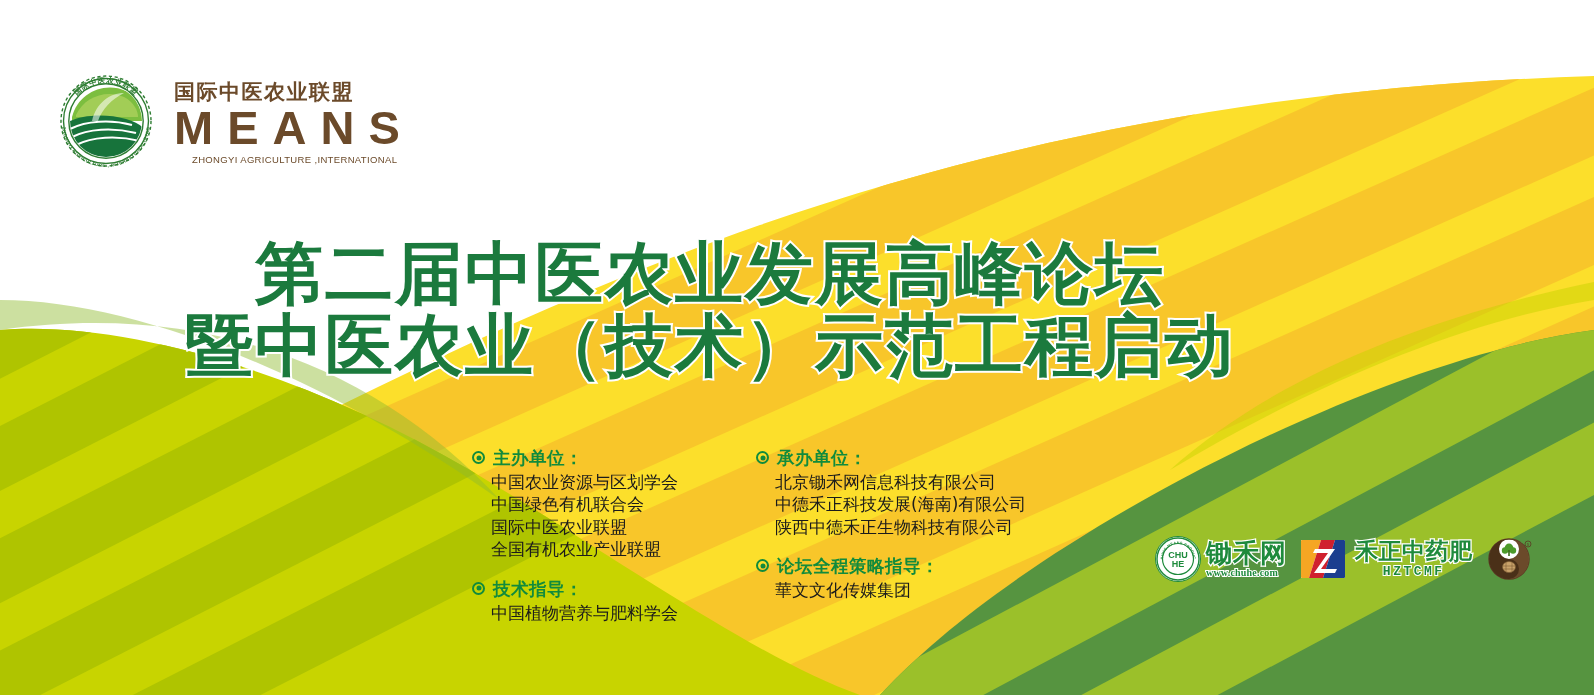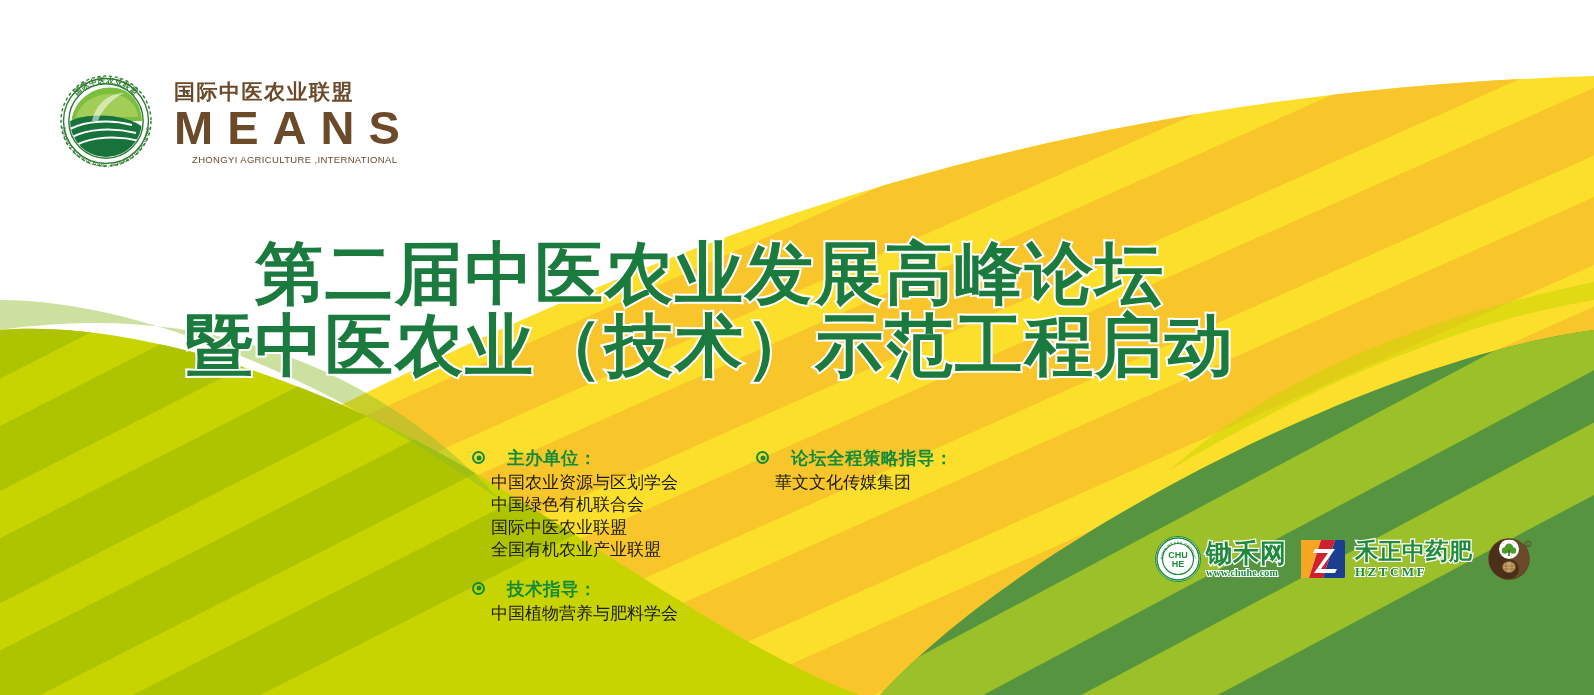--- a/index.html
+++ b/index.html
@@ -30,21 +30,21 @@
   #title-line1{font-size:68px;}
   #title-line2{font-size:68px;}
   #title-fg{position:relative;z-index:2;}
 
   
   #credits{position:absolute;left:472px;top:446px;width:620px;display:flex;gap:16px;}
   .credit-col{display:flex;flex-direction:column;}
   .credit-col.col1{width:268px;}
   .credit-col.col2{width:300px;}
   .credit-group{margin-bottom:16px;}
-  .credit-head{display:flex;align-items:flex-start;gap:22px;}
+  .credit-head{display:flex;align-items:flex-start;gap:8px;}
   .bullet{
     flex:0 0 auto;width:13px;height:13px;border-radius:50%;
     border:2.4px solid #118B3C;box-sizing:border-box;position:relative;margin-top:5px;
   }
   .bullet::after{content:"";position:absolute;left:50%;top:50%;transform:translate(-50%,-50%);
     width:5px;height:5px;border-radius:50%;background:#118B3C;}
   .credit-title{font-size:17.5px;font-weight:bold;color:#118B3C;font-family:"DejaVu Sans","Liberation Sans",sans-serif;letter-spacing:0.5px;white-space:nowrap;}
   .credit-items{margin-left:19px;margin-top:1px;}
   .credit-item{font-size:17px;color:#1b1b1b;font-family:"DejaVu Sans","Liberation Sans",sans-serif;line-height:1.32;white-space:nowrap;}
 
@@ -57,22 +57,22 @@
   .chuhe-cn{display:flex;flex-direction:column;margin-left:5px;line-height:1;}
   .chuhe-cn-main{font-size:26px;font-weight:bold;color:#1E8A3C;letter-spacing:1px;font-family:"DejaVu Sans","Liberation Sans",sans-serif;
     -webkit-text-stroke:2.5px #ffffff;paint-order:stroke fill;}
   .chuhe-url{font-size:10px;font-weight:bold;color:#1E8A3C;letter-spacing:0.2px;margin-top:2px;font-family:"Liberation Serif",serif;
     -webkit-text-stroke:2px #ffffff;paint-order:stroke fill;}
 
   .hz-box{width:44px;height:38px;position:relative;overflow:hidden;border-radius:1px;}
   .hz-cn{display:flex;flex-direction:column;margin-left:10px;line-height:1;}
   .hz-cn-main{font-size:23px;font-weight:bold;color:#1E8A3C;letter-spacing:0.5px;font-family:"DejaVu Sans","Liberation Sans",sans-serif;
     -webkit-text-stroke:2.5px #ffffff;paint-order:stroke fill;position:relative;}
-  .hz-cn-sub{font-size:13px;font-weight:bold;color:#1E8A3C;letter-spacing:2.5px;margin-top:2px;font-family:Liberation Serif, serif;
-    -webkit-text-stroke:2px #ffffff;paint-order:stroke fill;}
+  .hz-cn-sub{font-size:13px;font-weight:bold;color:#1E8A3C;letter-spacing:2.5px;margin-top:2px;font-family:Liberation Mono, monospace;
+    -webkit-text-stroke:2px #ffffff;paint-order:stroke fill;text-align:center;}
 
   .third-mark{width:46px;height:46px;position:relative;}
 </style>
 </head>
 <body>
 
 <div id="stage">
 
   <svg id="bg" viewBox="0 0 1594 695" preserveAspectRatio="none">
     <defs>
@@ -236,20 +236,31 @@
           <span class="bullet"></span>
           <span class="credit-title">技术指导：</span>
         </div>
         <div class="credit-items">
           <div class="credit-item">中国植物营养与肥料学会</div>
         </div>
       </div>
     </div>
 
     <div class="credit-col col2">
+      <div class="credit-group">
+        <div class="credit-head">
+          <span class="bullet"></span>
+          <span class="credit-title">承办单位：</span>
+        </div>
+        <div class="credit-items">
+          <div class="credit-item">北京锄禾网信息科技有限公司</div>
+          <div class="credit-item">中德禾正科技发展(海南)有限公司</div>
+          <div class="credit-item">陕西中德禾正生物科技有限公司</div>
+        </div>
+      </div>
 
       <div class="credit-group">
         <div class="credit-head">
           <span class="bullet"></span>
           <span class="credit-title">论坛全程策略指导：</span>
         </div>
         <div class="credit-items">
           <div class="credit-item">華文文化传媒集团</div>
         </div>
       </div>

